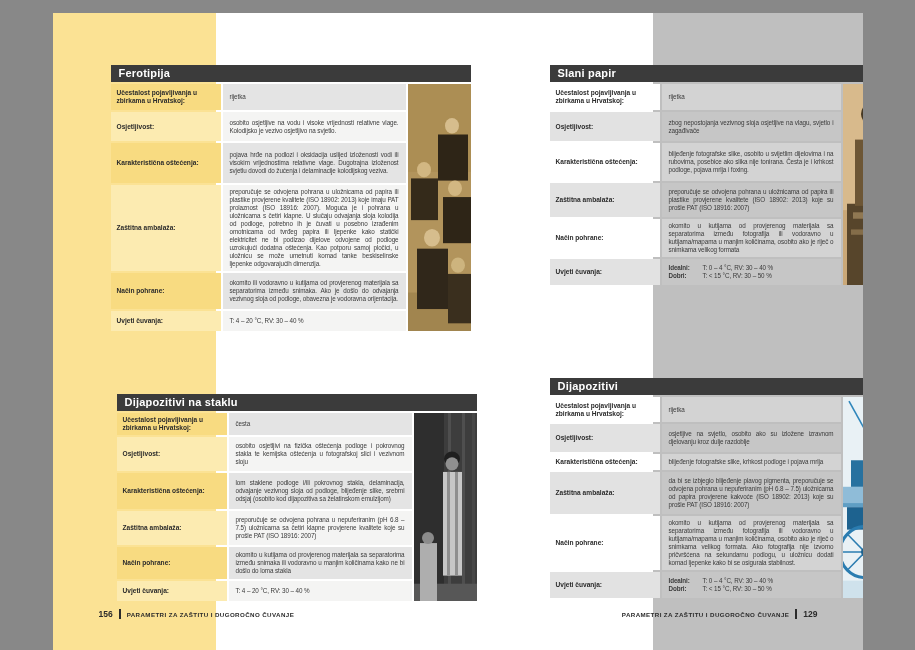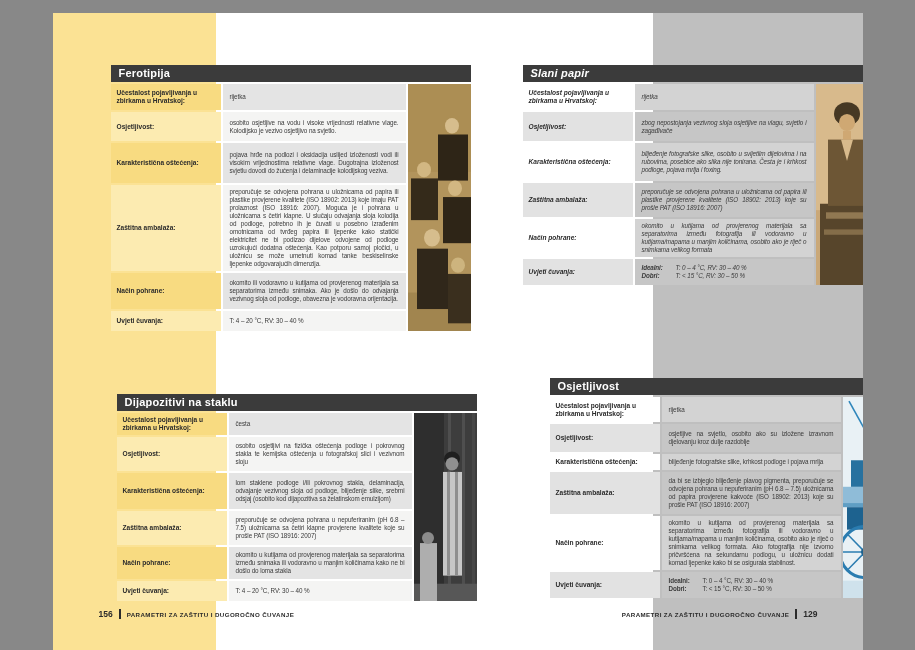--- a/index.html
+++ b/index.html
@@ -117,21 +117,21 @@
           <circle cx="47" cy="95" r="7" fill="#d2b782"></circle>
           <rect x="9" y="150" width="31" height="55" fill="#30271a"></rect>
           <circle cx="24" cy="140" r="8" fill="#d6bd8d"></circle>
           <rect x="40" y="173" width="23" height="45" fill="#3a2f1e"></rect>
           <circle cx="50" cy="165" r="7" fill="#cdb47e"></circle>
         </svg>
       </div>
     </div>
   </section>
 
-  <section class="ptable t-right" style="left:470px; top:52px; width:353px;font-style:italic;">
+  <section class="ptable t-right" style="left:497px; top:52px; width:353px;">
     <div class="thead">Slani papir</div>
     <div class="tbody">
       <div class="rows">
         <div class="row" style="min-height:26px;">
           <div class="cell label">
               <span>Učestalost pojavljivanja u zbirkama u Hrvatskoj:</span>
             </div>
           <div class="cell value">
               <span>rijetka</span>
             </div>
@@ -270,21 +270,21 @@
           <ellipse cx="38" cy="45" rx="8" ry="7" fill="#1f1f1f"></ellipse>
           <circle cx="38" cy="50" r="6.5" fill="#909090"></circle>
           <rect x="6" y="128" width="17" height="57" fill="#aeaeae"></rect>
           <circle cx="14" cy="123" r="6" fill="#8b8b8b"></circle>
         </svg>
       </div>
     </div>
   </section>
 
   <section class="ptable t-right" style="left:497px; top:365px; width:353px;">
-    <div class="thead">Osjetljivost</div>
+    <div class="thead">Dijapozitivi</div>
     <div class="tbody">
       <div class="rows">
         <div class="row" style="min-height:25px;">
           <div class="cell label">
               <span>Učestalost pojavljivanja u zbirkama u Hrvatskoj:</span>
             </div>
           <div class="cell value">
               <span>rijetka</span>
             </div>
         </div>

